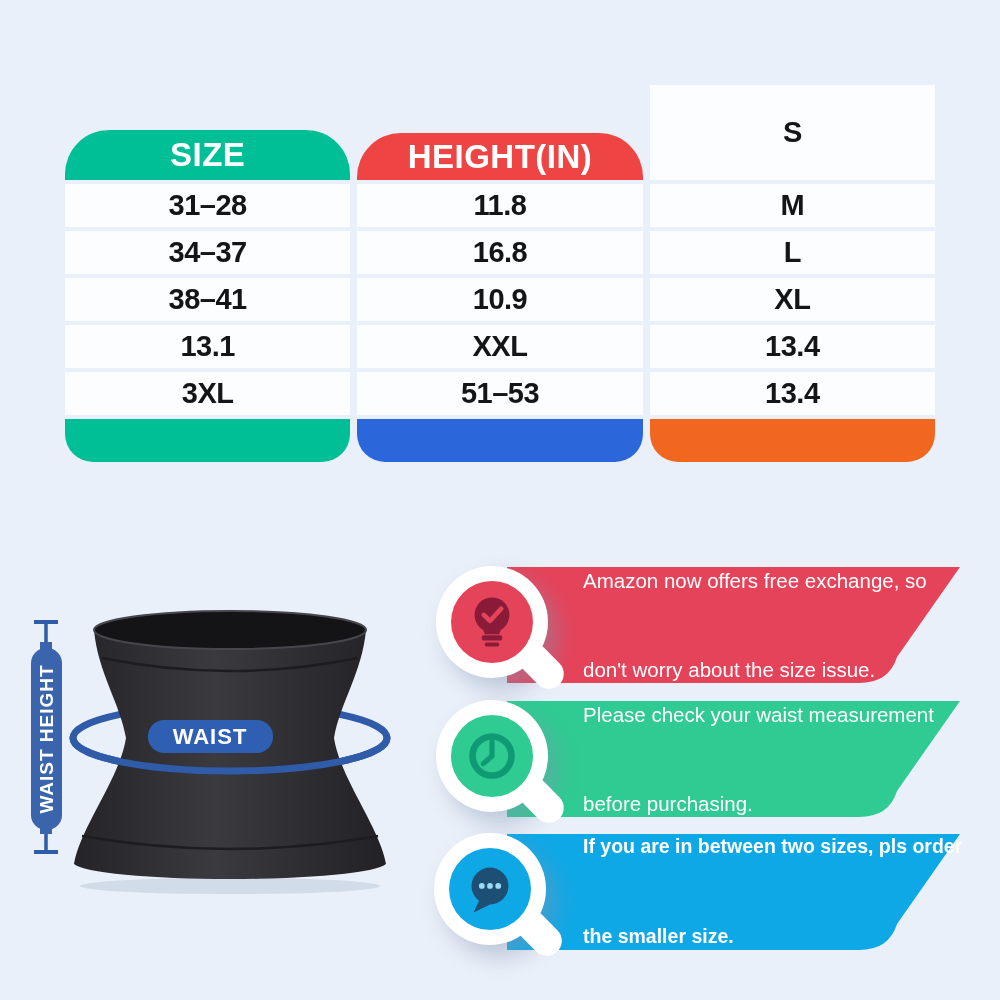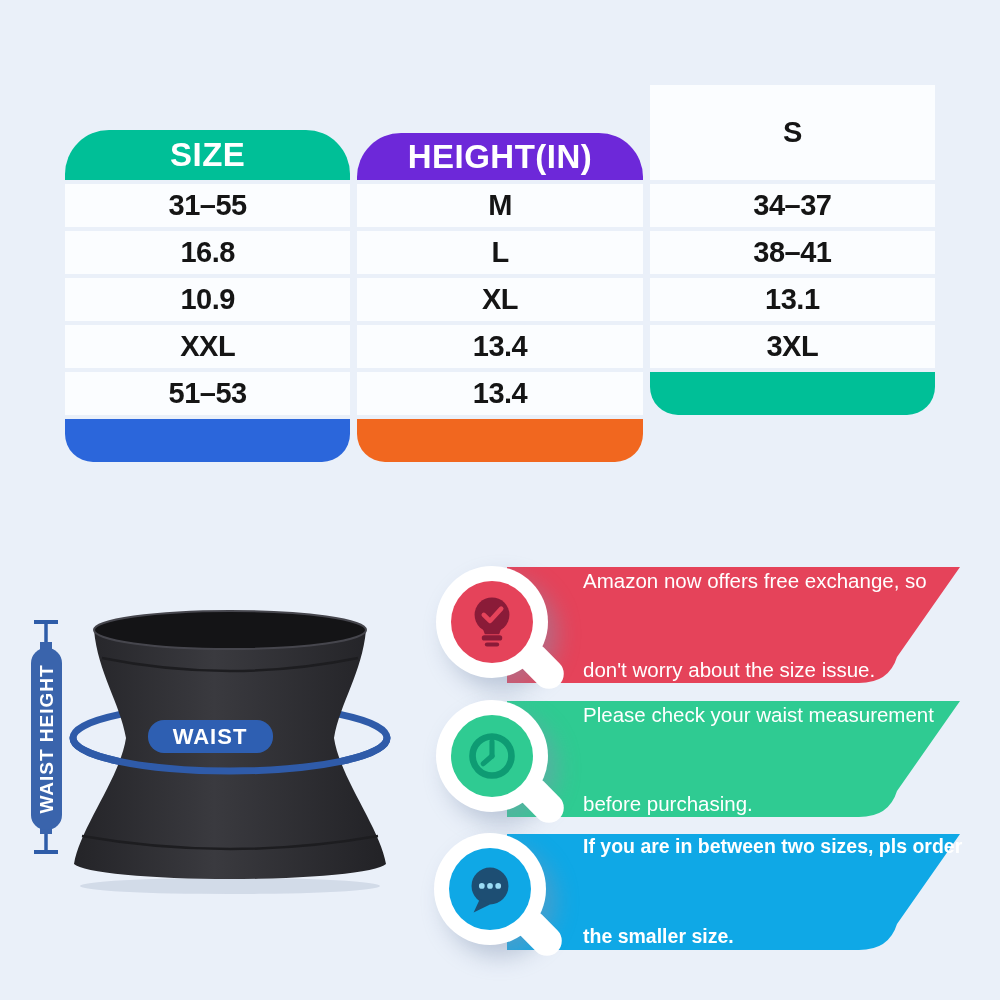--- a/index.html
+++ b/index.html
@@ -47,24 +47,25 @@
     display:flex;align-items:center;justify-content:center;z-index:2;
   }
   
   .figure{position:absolute;left:18px;top:598px;}
 </style>
 </head>
 <body>
 
 <div class="chart">
   <div class="hcell" style="background-color: rgb(0, 191, 151); margin-top: 45px;">SIZE</div>
-  <div class="hcell" style="background-color: #6d28d9; margin-top: 48px;">HEIGHT(IN)</div>
+  <div class="hcell" style="background-color: #ef4444; margin-top: 48px;">HEIGHT(IN)</div>
 
   <div class="cell">S</div>
-  <div class="cell">31–55</div>
+  <div class="cell">31–28</div>
+  <div class="cell">11.8</div>
 
   <div class="cell">M</div>
   <div class="cell">34–37</div>
   <div class="cell">16.8</div>
 
   <div class="cell">L</div>
   <div class="cell">38–41</div>
   <div class="cell">10.9</div>
 
   <div class="cell">XL</div>

